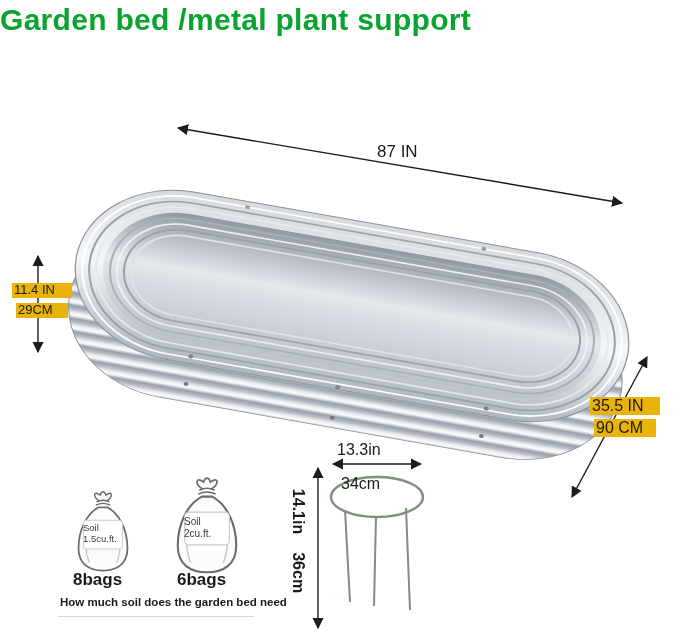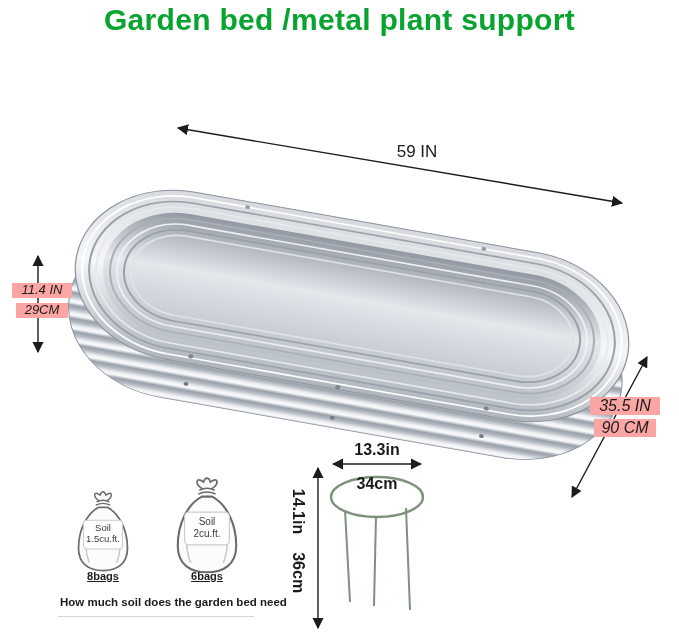--- a/index.html
+++ b/index.html
@@ -1,27 +1,27 @@
 <!DOCTYPE html>
 <html><head>
 <meta charset="utf-8">
 <style>
   html,body{margin:0;padding:0;background:#ffffff;}
   .stage{position:relative;width:679px;height:638px;background:#ffffff;overflow:hidden;
          font-family:"Liberation Sans",sans-serif;}
-  .lbl{position:absolute;color:#1b1b1b;text-align:center;line-height:1.15;white-space:nowrap;}
+  .lbl{position:absolute;color:#1b1b1b;line-height:1.15;white-space:nowrap;}
   .title{left:0;width:100%;font-size:30px;font-weight:bold;color:#09a42f;letter-spacing:.3px;}
   .s13{font-size:13px;}
   .s14{font-size:16px;}
   .s17{font-size:17px;}
   .s9{font-size:9.5px;line-height:11px;color:#3a3a3a;}
   .s10{font-size:10px;line-height:12px;color:#3a3a3a;}
-  .b{font-weight:bold;}
-  .bgw{background:#fca5a5;padding:0 2px;font-style:italic;}
-  .count{font-size:11px;font-weight:bold;text-decoration:underline;}
+  .b{font-weight:normal;}
+  .bgw{background:#eab308;padding:0 2px;}
+  .count{font-size:17px;font-weight:bold;}
   .note{font-size:11.5px;font-weight:bold;text-align:center;}
   .vlabel{position:absolute;left:231px;top:530px;width:134px;height:22px;display:flex;
           justify-content:center;align-items:center;gap:18px;font-weight:bold;font-size:16px;
           transform:rotate(90deg);transform-origin:center;color:#1b1b1b;}
   svg.canvas{position:absolute;left:0;top:0;}
   .divider{position:absolute;left:58px;top:616px;width:196px;height:1px;background:#d6d6d6;}
 </style>
 </head>
 <body>
 
@@ -100,21 +100,21 @@
     <g transform="translate(164,476) scale(0.86)">
       <path d="M44,24 C27,33 16,56 16,81 C16,103 31,112 50,112 C69,112 84,103 84,81 C84,56 73,33 56,24 Z" fill="#fcfcfc" stroke="#6b6b6b" stroke-width="2.4"></path>
       <path d="M30,46 C25,66 25,86 31,101" stroke="#c7c7c7" fill="none" stroke-width="1.8"></path>
       <path d="M70,46 C75,66 75,86 69,101" stroke="#c7c7c7" fill="none" stroke-width="1.8"></path>
       <path d="M45,15 C36,10 36,0 46,7 C48,1 52,1 54,7 C64,0 64,10 55,15" fill="#fcfcfc" stroke="#6b6b6b" stroke-width="2"></path>
       <path d="M40,21 Q50,16 60,21 M41,16.5 Q50,12 59,16.5" stroke="#6b6b6b" stroke-width="1.8" fill="none"></path>
       <rect x="24" y="42" width="52" height="38" rx="5" fill="#ffffff" stroke="#cccccc" stroke-width="1.4"></rect>
     </g>
   </svg>
 
-  <div class="lbl s17" style="left:377px;top:142px;width:80px">59 IN</div>
+  <div class="lbl s17" style="left:377px;top:142px;width:80px">87 IN</div>
 
   <div class="lbl s13 bgw" style="left:12px;top:283px;width:56px">11.4 IN</div>
   <div class="lbl s13 bgw" style="left:16px;top:303px;width:48px">29CM</div>
 
   <div class="lbl s14 bgw" style="left:590px;top:397px;width:66px">35.5 IN</div>
   <div class="lbl s14 bgw" style="left:594px;top:419px;width:58px">90 CM</div>
 
   <div class="lbl s14 b" style="left:337px;top:441px;width:80px;font-size:16px">13.3in</div>
   <div class="lbl s14 b" style="left:341px;top:475px;width:72px;font-size:16px">34cm</div>
 

